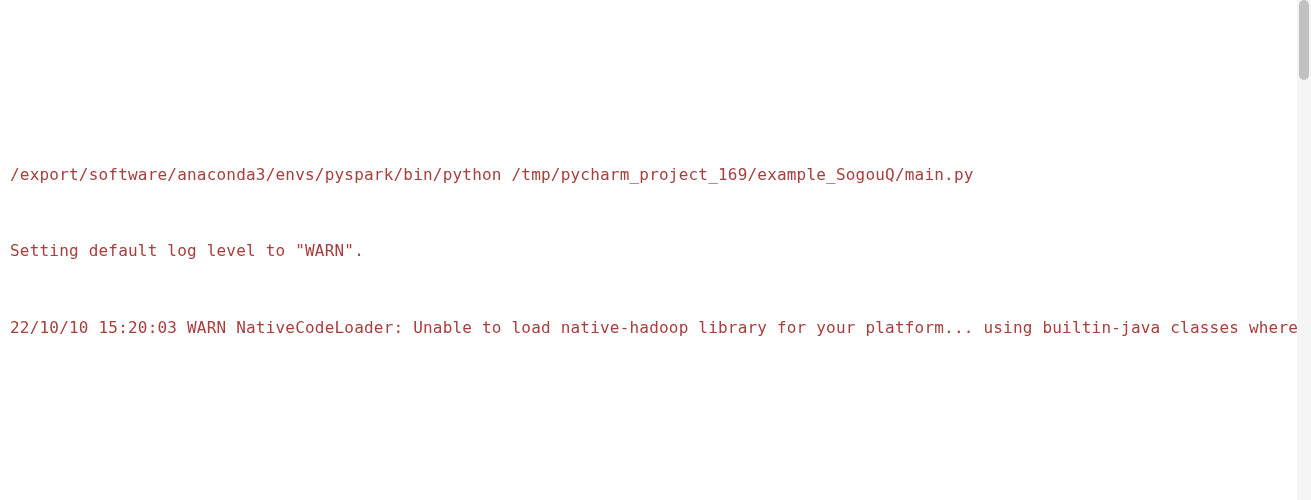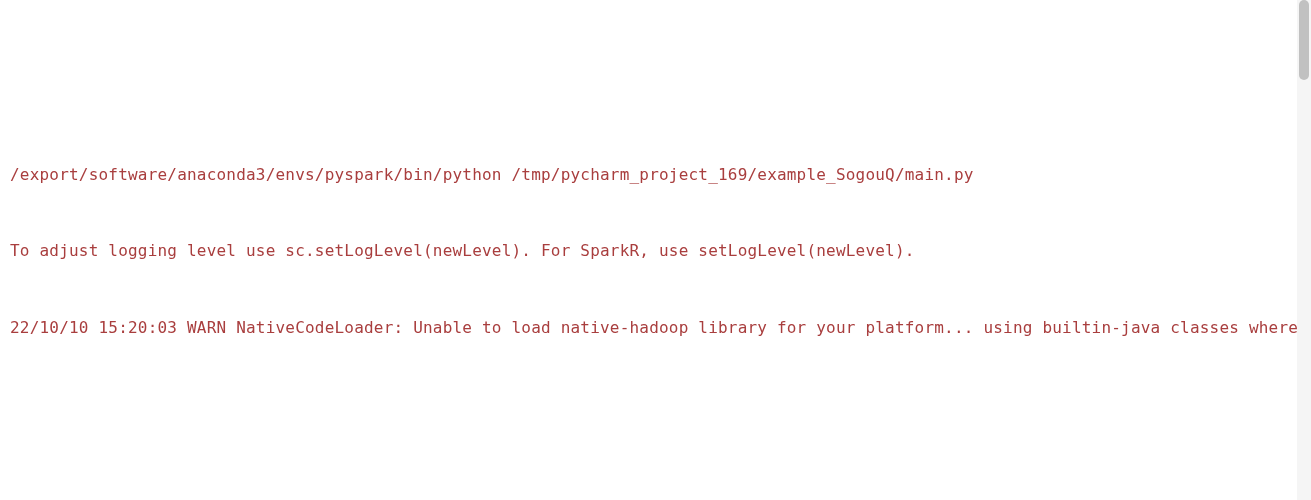--- a/index.html
+++ b/index.html
@@ -43,21 +43,21 @@
       border-radius: 5px;
     }
   </style>
 </head>
 <body>
 
 
 
 <div class="console-output">
   <span class="line">/export/software/anaconda3/envs/pyspark/bin/python /tmp/pycharm_project_169/example_SogouQ/main.py</span>
-  <span class="line">To adjust logging level use sc.setLogLevel(newLevel). For SparkR, use setLogLevel(newLevel).</span>
+  <span class="line">Setting default log level to "WARN".</span>
   <span class="line">22/10/10 15:20:03 WARN NativeCodeLoader: Unable to load native-hadoop library for your platform... using builtin-java classes where applicable</span>
   
   
   
   
   
   
   
   
   

